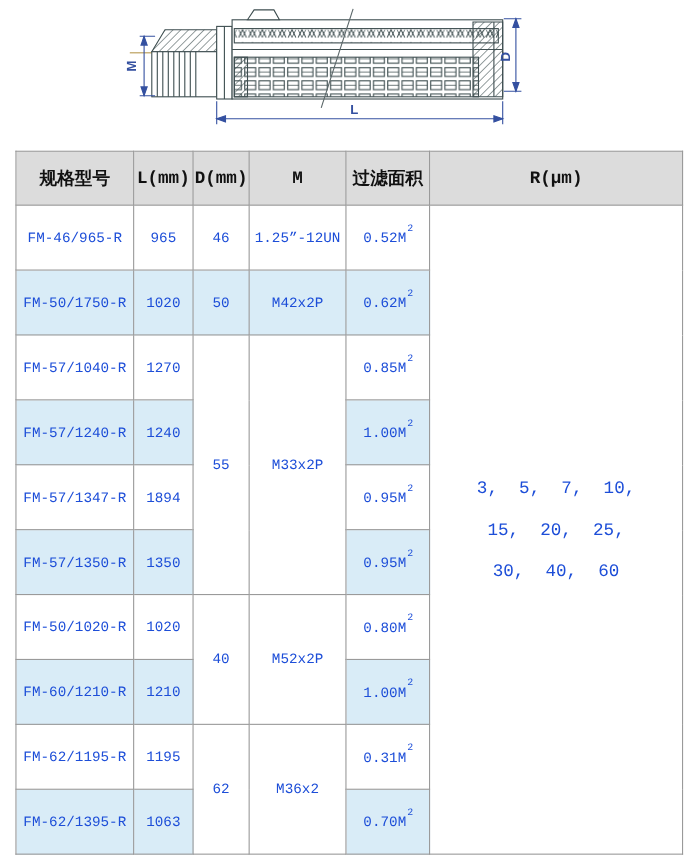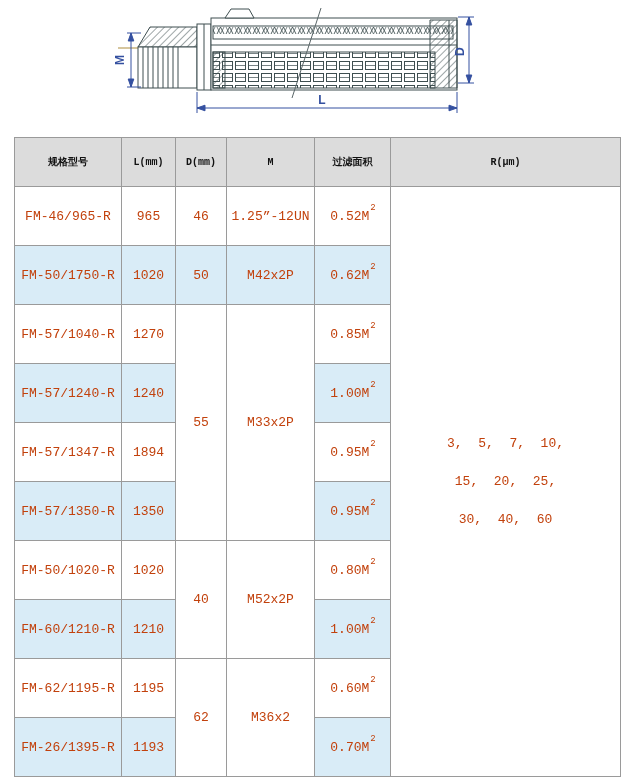--- a/index.html
+++ b/index.html
@@ -7,31 +7,31 @@
 
   
   .drawing-wrap{position:absolute;left:0;top:0;width:634px;height:133px;}
 
   
   .spec-table{position:absolute;left:14px;top:137px;width:606px;border-collapse:collapse;table-layout:fixed;}
   .spec-table th,.spec-table td{
     border:1px solid #9a9a9a;
     text-align:center;vertical-align:middle;
     font-family:"Liberation Mono","DejaVu Sans Mono",monospace;
-    font-size:13px;color:#c2410c;
+    font-size:13px;color:#1d4ed8;
     padding:0;background:#ffffff;
   }
   .spec-table th{
     height:48px;background:#dcdcdc;
-    font-weight:bold;font-size:10px;color:#111111;
+    font-weight:bold;font-size:16px;color:#111111;
   }
   .spec-table td{height:58px;}
   .spec-table td.blue{background:#d9ecf7;}
   .area-sup{font-size:9px;position:relative;top:-5px;left:1px;}
-  .r-cell div{line-height:38px;white-space:pre;font-family:"Liberation Mono","DejaVu Sans Mono",monospace;font-size:13px;}
+  .r-cell div{line-height:38px;white-space:pre;font-family:"Liberation Mono","DejaVu Sans Mono",monospace;font-size:16px;}
 </style>
 </head>
 <body>
 
 <div class="drawing-wrap">
   <svg width="634" height="133" viewBox="0 0 634 133">
     <defs>
       <pattern id="hatch" width="5" height="5" patternUnits="userSpaceOnUse" patternTransform="rotate(45)">
         <line x1="0" y1="0" x2="0" y2="5" stroke="#3e4e50" stroke-width="1"></line>
       </pattern>
@@ -185,22 +185,22 @@
     <td class="blue">FM-60/1210-R</td>
     <td class="blue">1210</td>
     <td class="blue"><span>1.00M</span><sup class="area-sup">2</sup></td>
   </tr>
 
   <tr>
     <td>FM-62/1195-R</td>
     <td>1195</td>
     <td rowspan="2">62</td>
     <td rowspan="2">M36x2</td>
-    <td><span>0.60M</span><sup class="area-sup">2</sup></td>
-  </tr>
-
-  <tr>
-    <td class="blue">FM-26/1395-R</td>
-    <td class="blue">1193</td>
+    <td><span>0.31M</span><sup class="area-sup">2</sup></td>
+  </tr>
+
+  <tr>
+    <td class="blue">FM-62/1395-R</td>
+    <td class="blue">1063</td>
     <td class="blue"><span>0.70M</span><sup class="area-sup">2</sup></td>
   </tr>
 </tbody>
   </table>
 
 </body></html>

